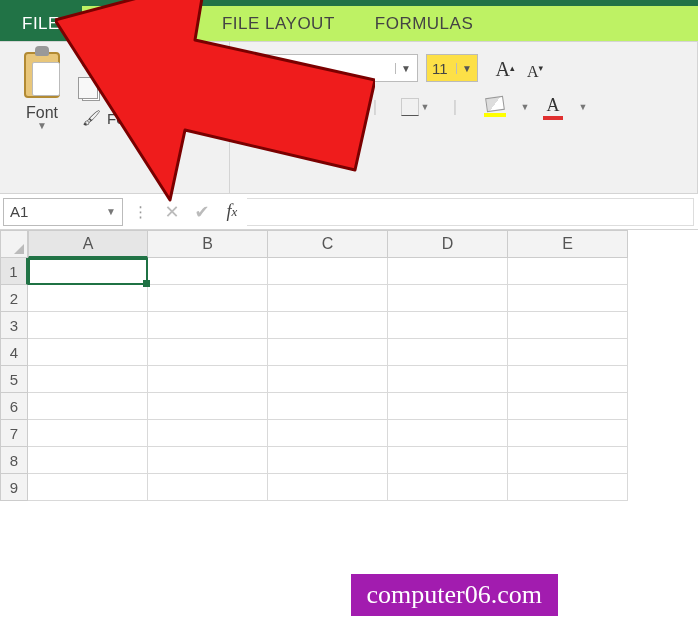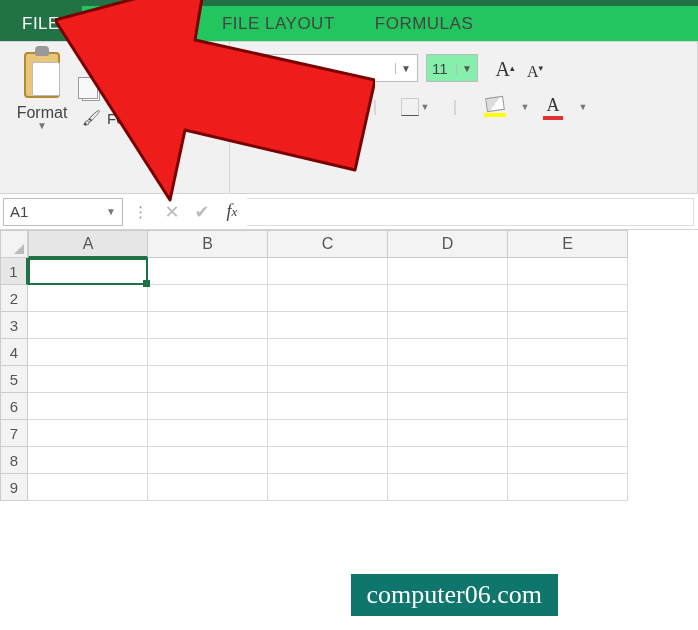--- a/index.html
+++ b/index.html
@@ -14,21 +14,21 @@
   }
   
   .titlebar {
     height: 6px;
     background: #217346;
   }
   
   .tabs {
     display: flex;
     align-items: stretch;
-    background: #22c55e;
+    background: #bef264;
     border-bottom: 1px solid #d4d4d4;
     height: 36px;
   }
   .tab {
     padding: 0 20px;
     font-size: 17px;
     letter-spacing: 0.5px;
     color: #444;
     display: flex;
     align-items: center;
@@ -128,21 +128,21 @@
   .fp-icon::before{content:"🖌"; font-size:15px;}
   
   .fontgrp { flex:1; min-width: 340px;}
   .font-row1 { display:flex; gap:8px; align-items:center; padding:6px 0 10px 0;}
   .font-name {
     width: 180px; height:28px; border:1px solid #bbb; background:#fff;
     display:flex; align-items:center; padding:0 6px; font-size:15px;
     justify-content:space-between; cursor:pointer;
   }
   .font-size {
-    width:52px; height:28px; border:1px solid #bbb; background:#86efac;
+    width:52px; height:28px; border:1px solid #bbb; background:#fde047;
     display:flex; align-items:center; justify-content:space-between;
     padding:0 5px; font-size:15px; cursor:pointer;
   }
   .dd-caret { border-left:1px solid #bbb; padding-left:5px; color:#555; font-size:10px;}
   .grow-shrink { display:flex; gap:4px; margin-left:6px;}
   .aa-big, .aa-small {
     width:26px;height:26px; display:flex;align-items:flex-end;justify-content:center;
     cursor:pointer; font-family:Georgia,serif; color:#333;
   }
   .aa-big span:first-child{font-size:20px;}
@@ -219,21 +219,21 @@
   .cell.active::after{
     content:"";position:absolute;right:-4px;bottom:-4px;width:7px;height:7px;background:#1f7244;
   }
   
   .arrow-overlay{
     position:absolute; top:0; left:55px; width:320px; height:210px; pointer-events:none;
   }
   
   .watermark{
     position:absolute; bottom:14px; right:140px;
-    background:#0f766e; color:#fff; font-size:26px;
+    background:#a21caf; color:#fff; font-size:26px;
     padding:6px 16px; font-family:"Comic Sans MS","Segoe Script",cursive;
   }
 </style>
 </head>
 <body>
 
 <div class="titlebar"></div>
 
 <div class="tabs">
   <div class="tab tab-file">FILE</div>
@@ -241,21 +241,21 @@
   <div class="tab">FILE LAYOUT</div>
   <div class="tab">FORMULAS</div>
 </div>
 
 <div class="ribbon">
 
   <div class="group clipboard">
     <div class="group-body">
       <div class="paste">
         <div class="paste-icon"></div>
-        <div class="paste-label">Format</div>
+        <div class="paste-label">Font</div>
         <div class="paste-dd">▼</div>
       </div>
       <div class="mini-col">
         <div class="mini-btn">
           <span class="cut-icon"></span>
         </div>
         <div class="mini-btn">
           <span class="copy-icon"></span>
           <span>C</span>
           <span class="dd" style="font-size:9px;color:#777">▼</span>

